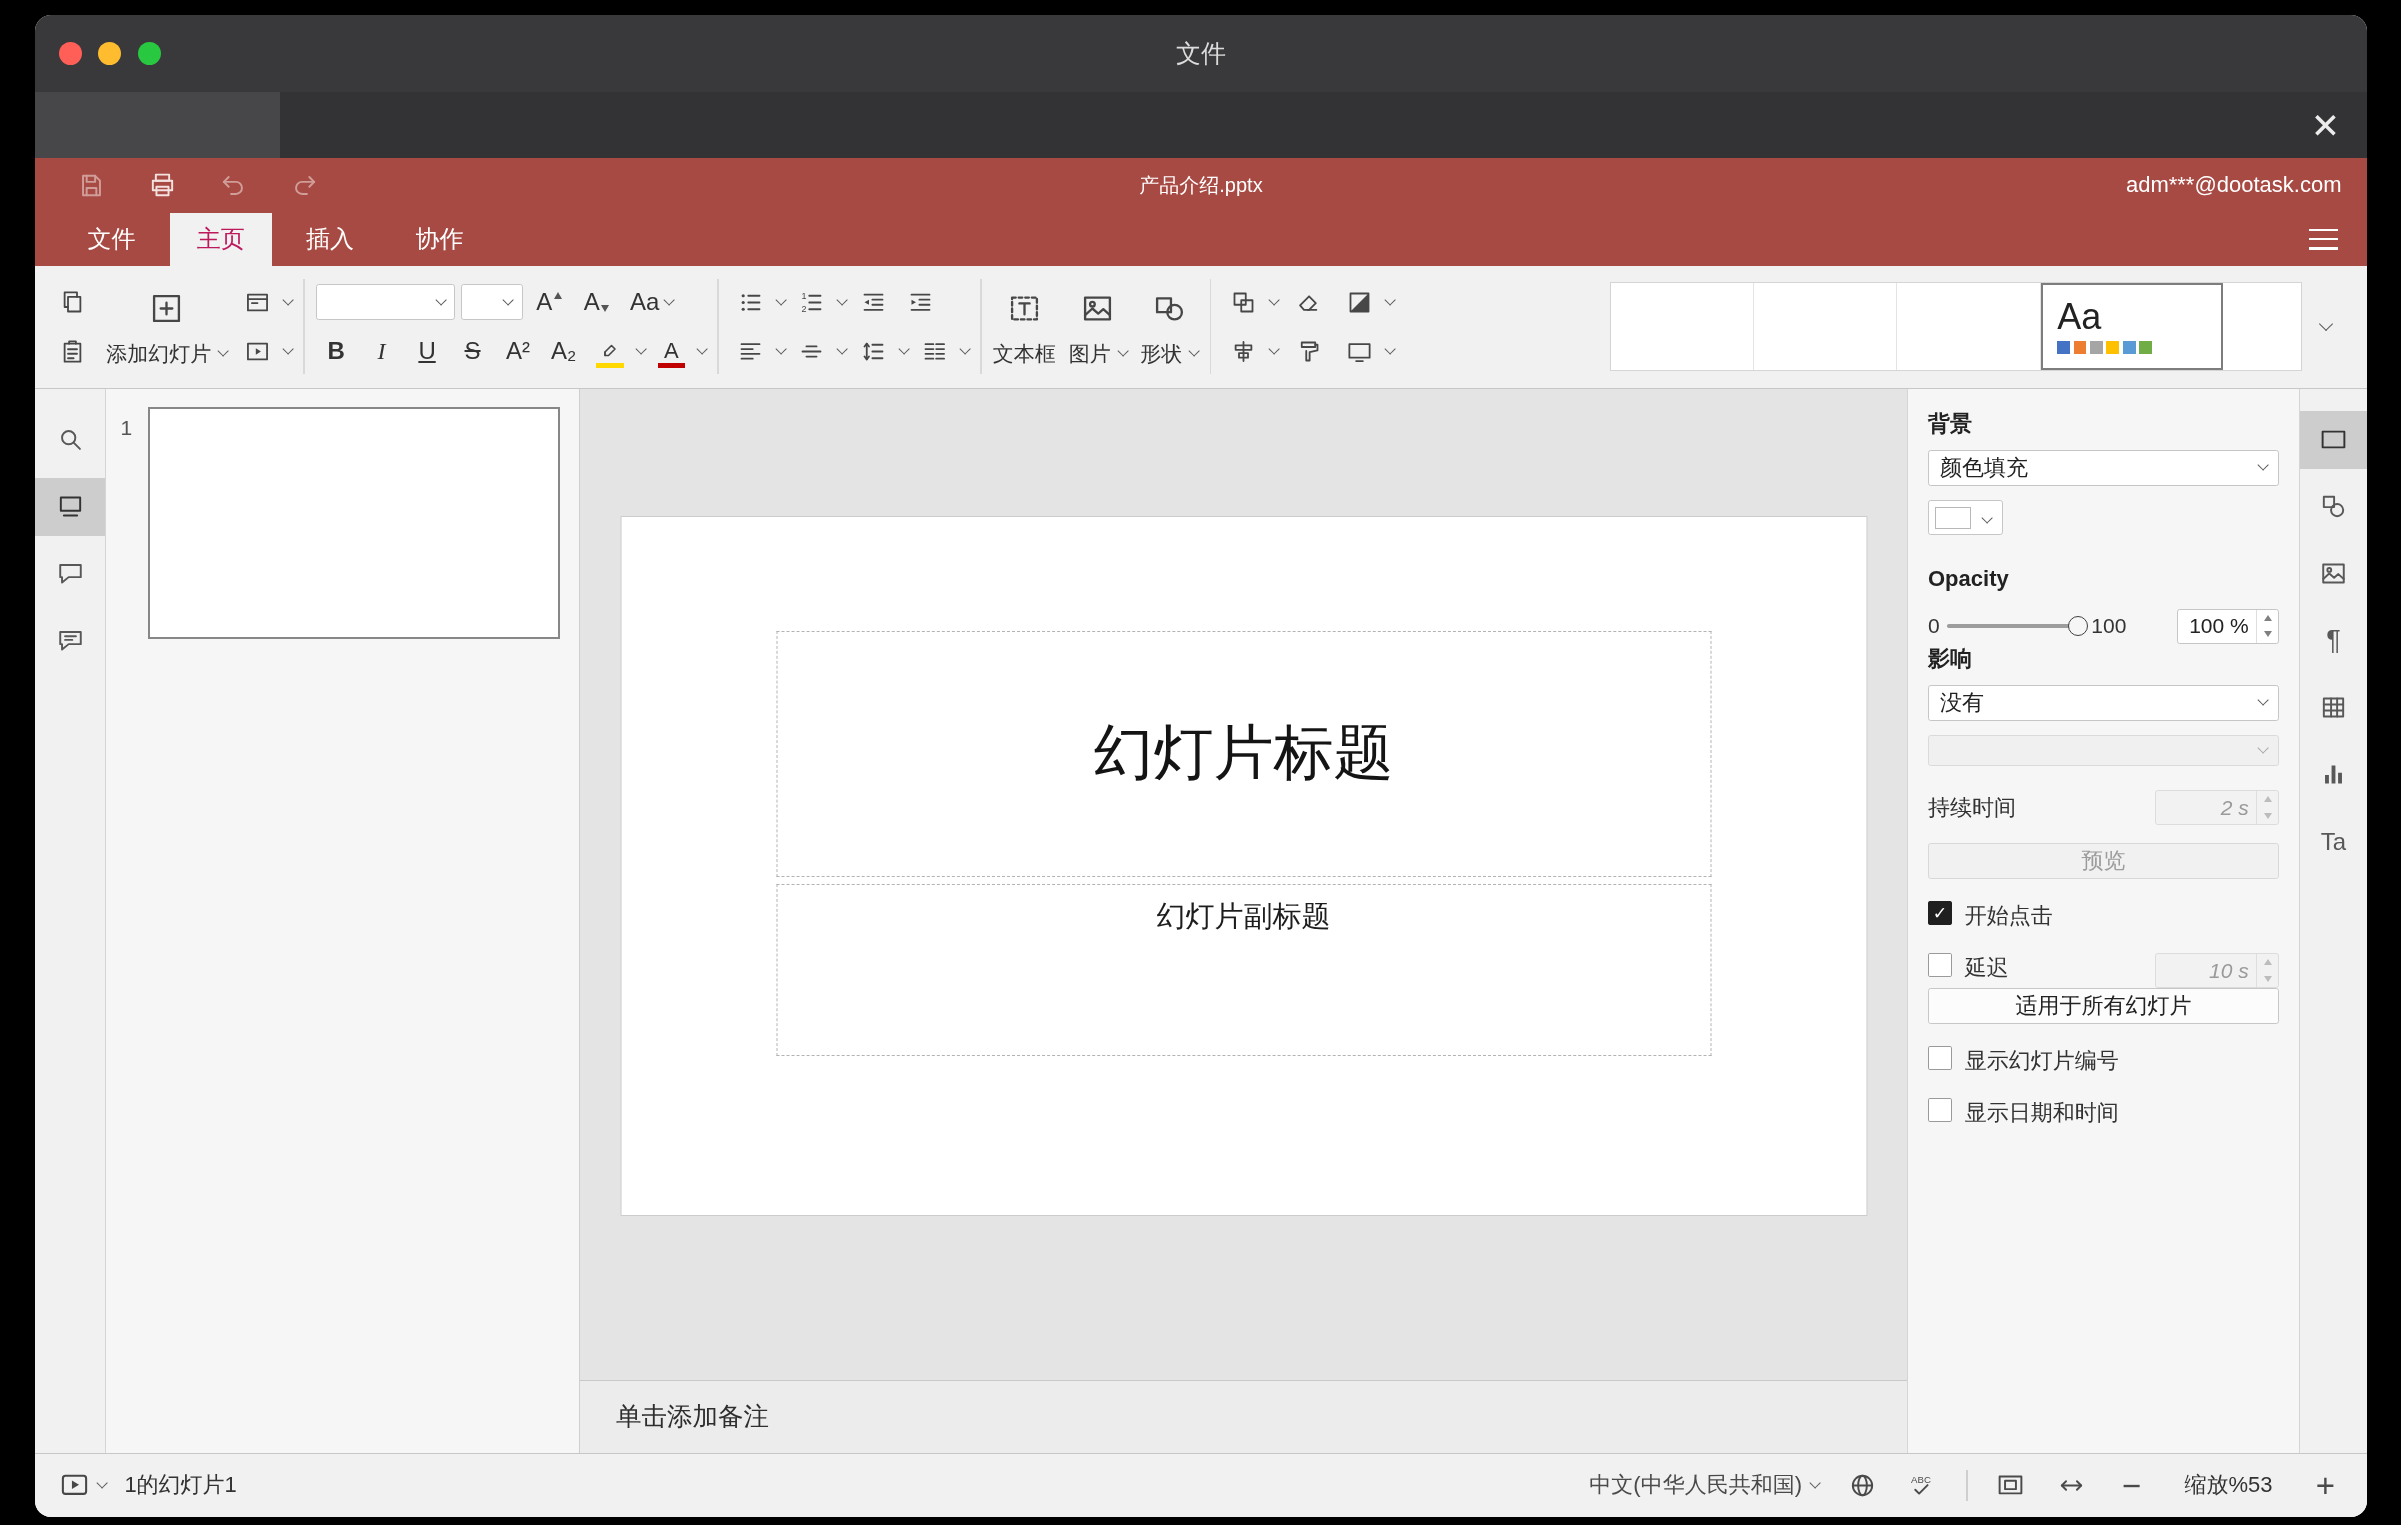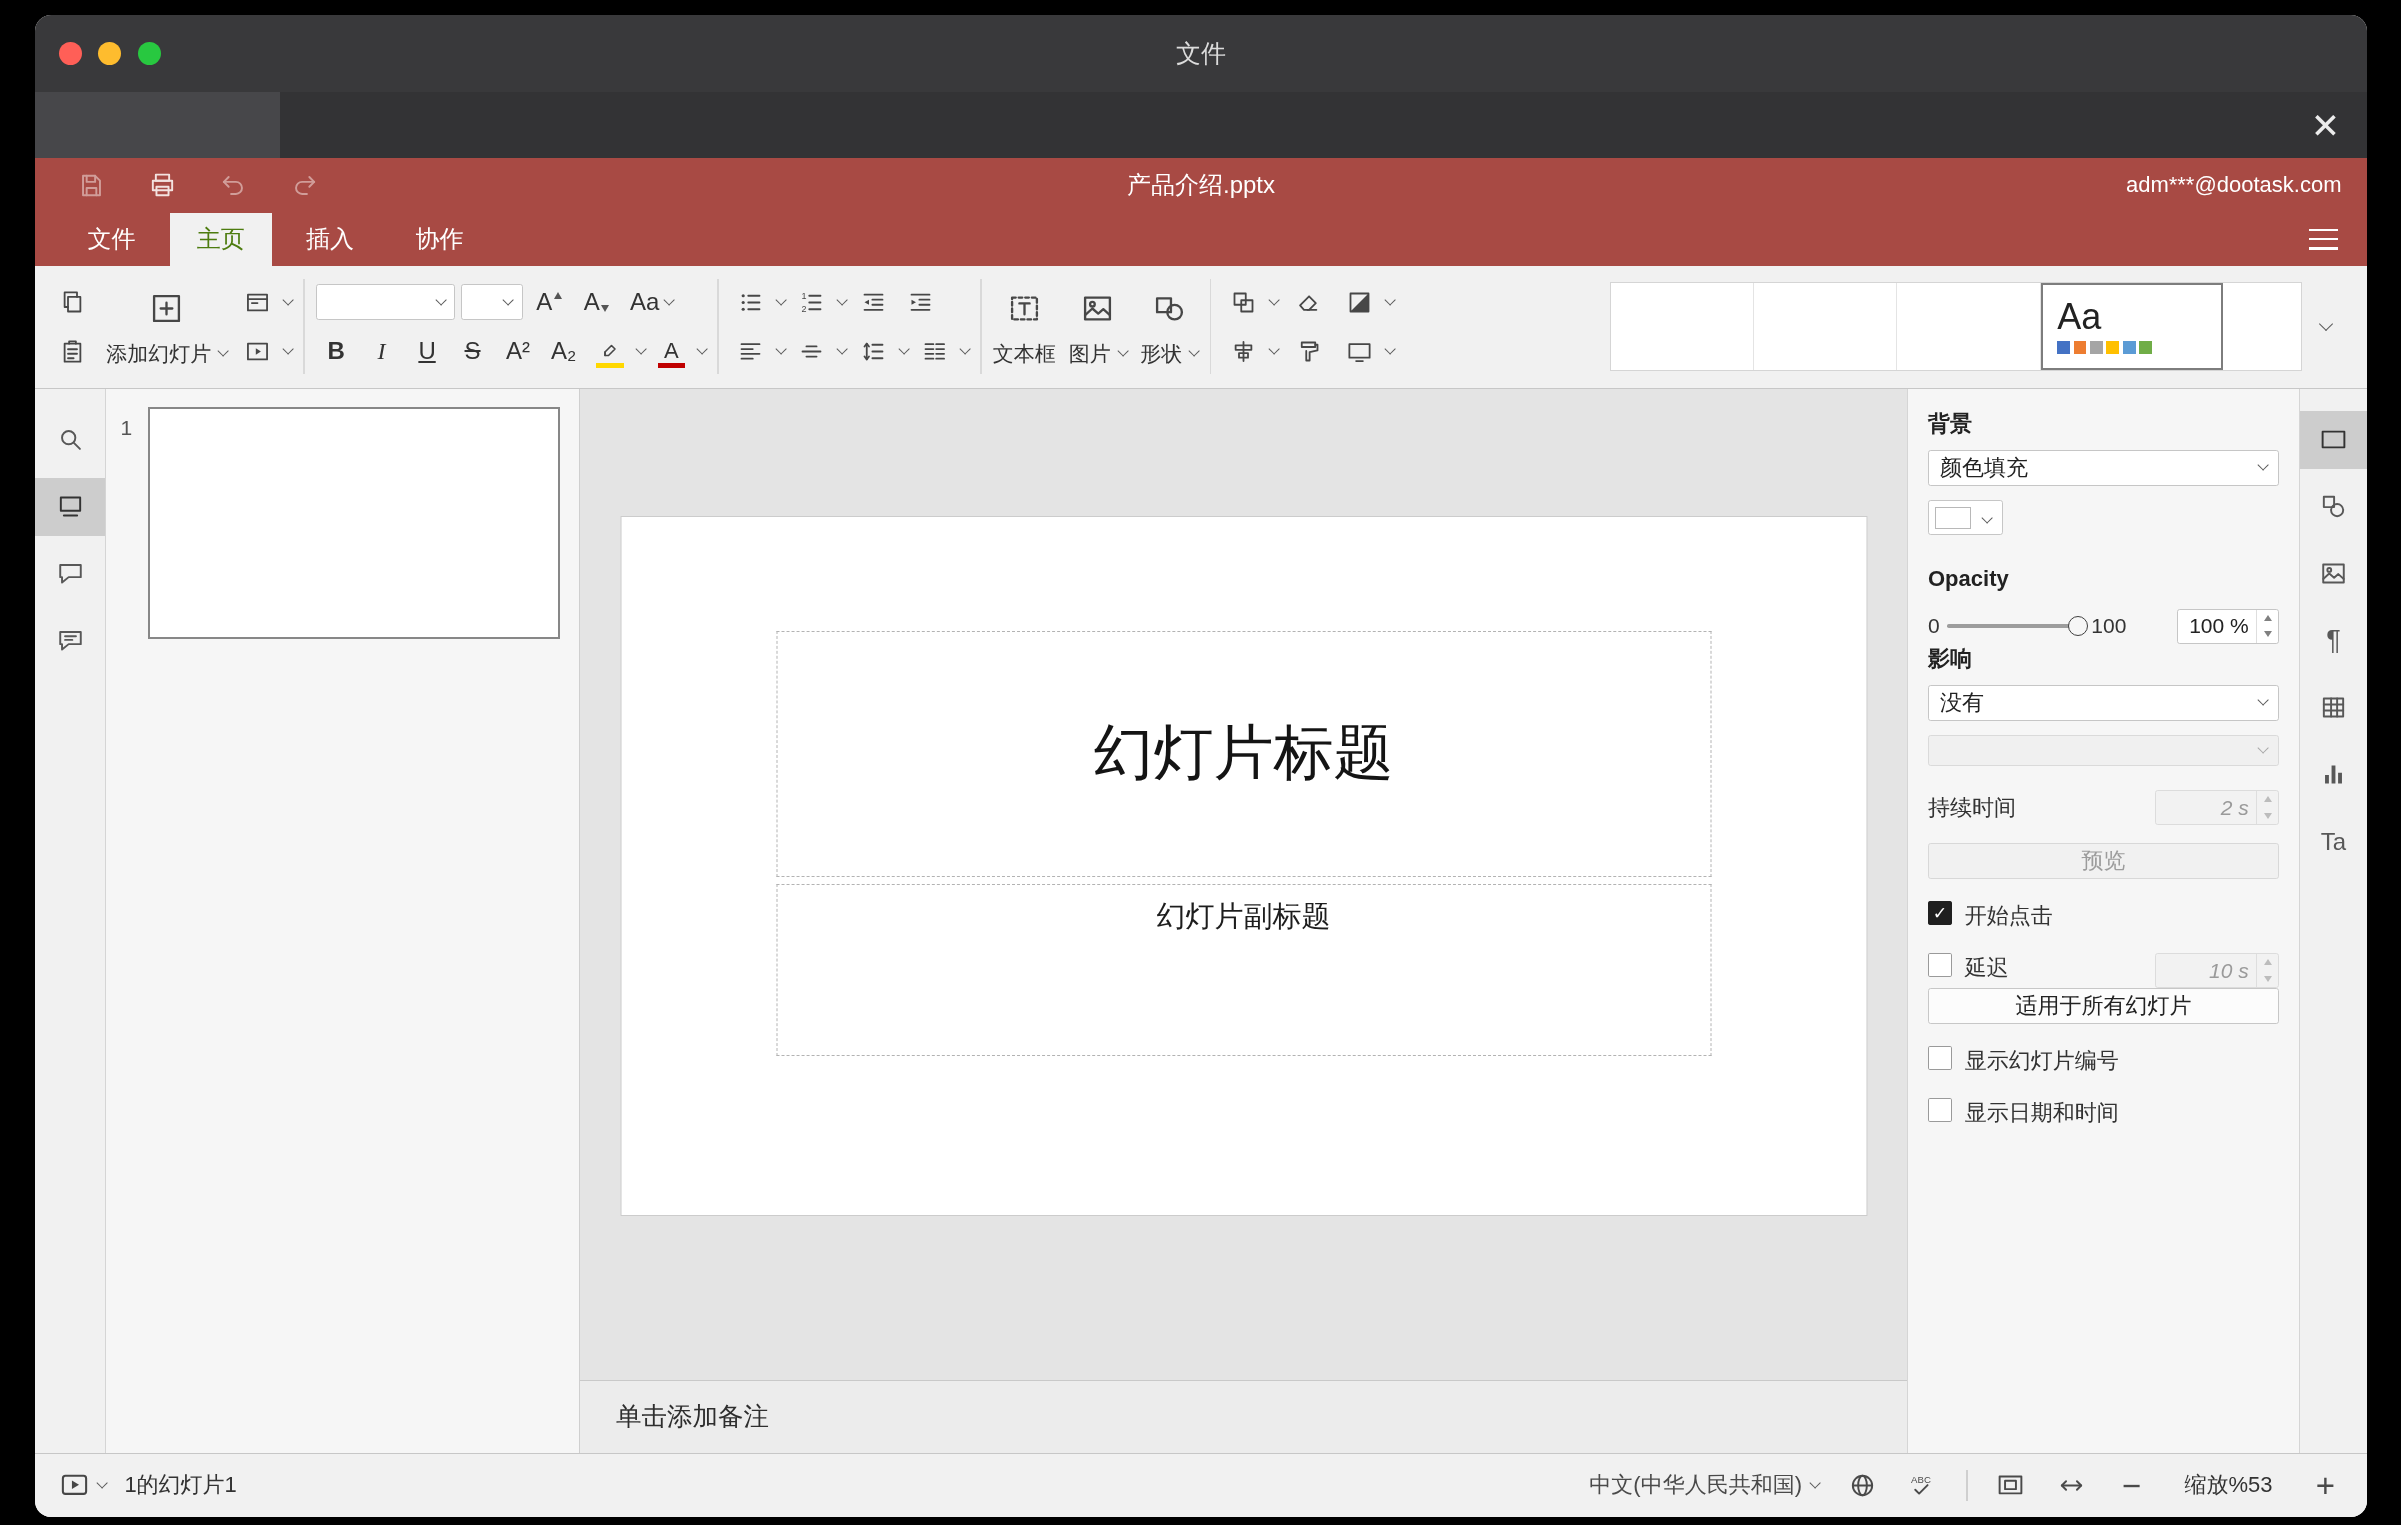--- a/index.html
+++ b/index.html
@@ -17,28 +17,28 @@
   .subheader{height:66px;background:#333335;position:relative;flex:none;}
   .remnant{position:absolute;left:0;top:0;width:245px;height:66px;background:#47474a;}
   .closebtn{position:absolute;right:27px;top:50%;transform:translateY(-50%);color:#ececec;font-size:35px;line-height:1;font-weight:300;}
 
   
   .redheader{height:55px;background:var(--red);display:flex;align-items:center;position:relative;color:#fff;flex:none;}
   .quickbar{display:flex;gap:42px;margin-left:42px;align-items:center;z-index:2;}
   .qicon{width:29px;height:29px;color:#f3e2e0;}
   .qicon svg{width:29px;height:29px;}
   .qicon.dim{opacity:.55;}
-  .filename{position:absolute;left:0;right:0;text-align:center;font-size:24px;color:#fff;pointer-events:none;}
+  .filename{position:absolute;left:0;right:0;text-align:center;font-size:20px;color:#fff;pointer-events:none;}
   .account{margin-left:auto;margin-right:25.5px;font-size:22px;z-index:2;}
 
   
   .tabrow{height:53px;background:var(--red);display:flex;align-items:stretch;flex:none;}
   .tab{display:flex;align-items:center;padding:0 27px;color:#fff;font-size:24px;margin-left:7.3px;}
   .tab:first-child{margin-left:25.5px;}
-  .tab.active{background:#f1f1f1;color:#4d7c0f;}
+  .tab.active{background:#f1f1f1;color:#be185d;}
   .hamburger{margin-left:auto;margin-right:29px;align-self:center;display:flex;flex-direction:column;gap:6.4px;}
   .hamburger span{display:block;width:29px;height:2.7px;background:#fff;}
 
   
   .toolbar{height:123px;background:#f1f1f1;border-bottom:0.9px solid #c7c7c7;display:flex;align-items:center;padding:0 16.4px;flex:none;}
   svg{fill:none;stroke:currentColor;stroke-width:1.6;stroke-linecap:round;stroke-linejoin:round;}
   svg .f{fill:currentColor;stroke:none;}
   svg .t{fill:currentColor;stroke:none;font-size:8px;font-family:inherit;}
   .tgroup{display:flex;flex-direction:column;justify-content:center;gap:9px;flex:none;}
   .trow{display:flex;align-items:center;gap:5.5px;}

